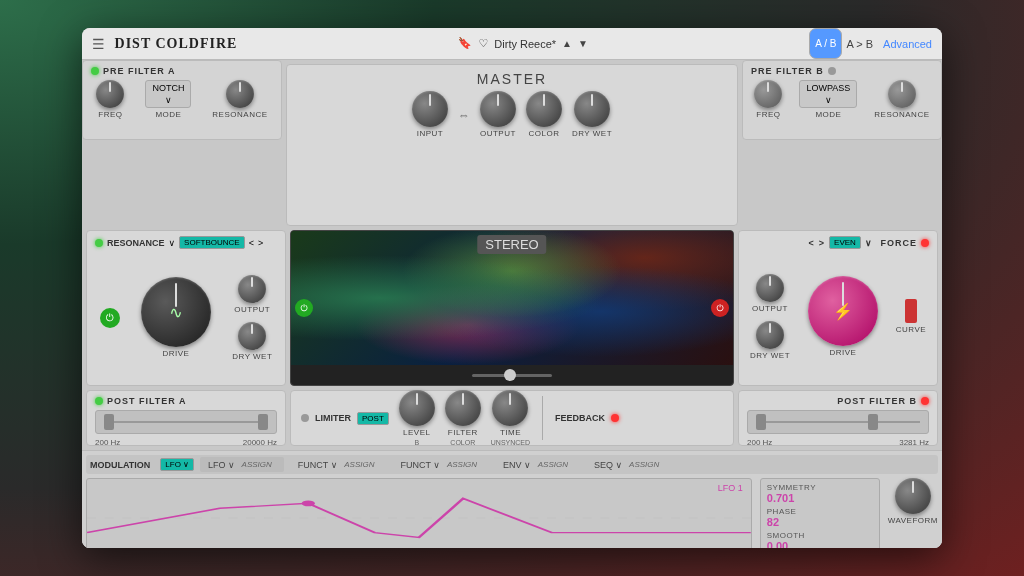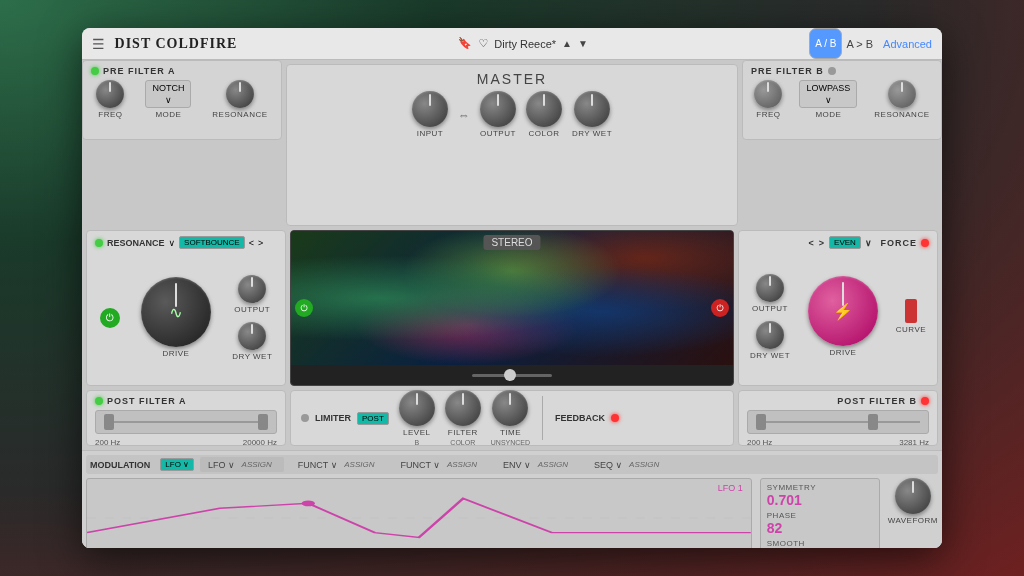--- a/index.html
+++ b/index.html
@@ -326,21 +326,21 @@
     .stereo-btn {
       position: absolute;
       top: 4px;
       left: 50%;
       transform: translateX(-50%);
       background: #555;
       color: #ddd;
       border: none;
       border-radius: 3px;
       padding: 2px 8px;
-      font-size: 10px;
+      font-size: 13px;
       cursor: pointer;
     }
 
     
     .force-panel {
       flex: 0 0 200px;
       background: #d8d8d8;
       border: 1px solid #bbb;
       border-radius: 4px;
       margin: 0 4px 4px 0;
@@ -505,21 +505,21 @@
       display: flex;
       flex-direction: column;
     }
     .mod-param-name {
       font-size: 8px;
       color: #555;
       text-transform: uppercase;
       letter-spacing: 0.5px;
     }
     .mod-param-value {
-      font-size: 14px;
+      font-size: 11px;
       color: #cc44aa;
       font-weight: bold;
     }
 
     
     .lfo-svg {
       width: 100%;
       height: 100%;
     }
 

